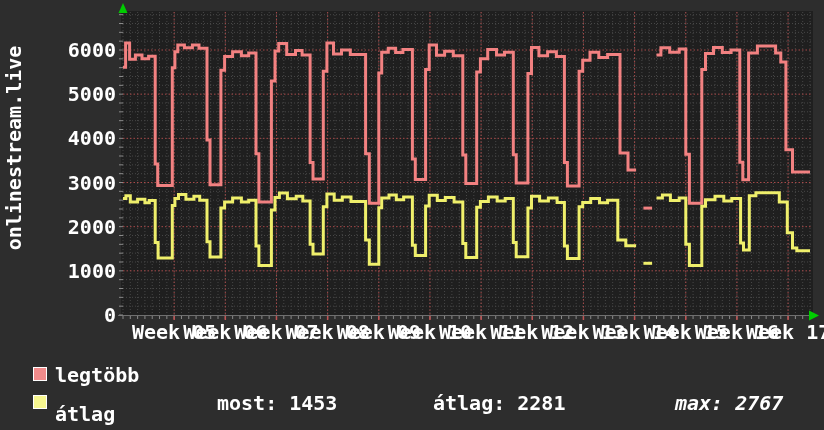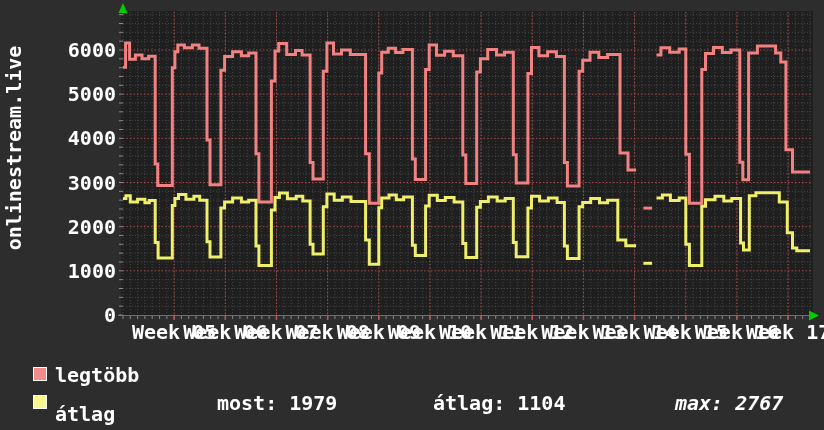--- a/index.html
+++ b/index.html
@@ -362,16 +362,16 @@
         <text x="736.9148936170213" y="339" text-anchor="middle" fill="#ffffff" font-family="&quot;DejaVu Sans Mono&quot;,&quot;Liberation Mono&quot;,monospace" font-size="20" font-weight="bold">Week 16</text>
         <text x="788.0744680851063" y="339" text-anchor="middle" fill="#ffffff" font-family="&quot;DejaVu Sans Mono&quot;,&quot;Liberation Mono&quot;,monospace" font-size="20" font-weight="bold">Week 17</text>
       </g>
     </svg>
 
   <div class="legend-swatch" style="left: 33px; top: 367px; background: rgb(242, 139, 139);"></div>
   <span class="legend-text" style="left:55px;top:363px;">legtöbb</span>
 
   <div class="legend-swatch" style="left: 33px; top: 395px; background: rgb(247, 247, 143);"></div>
   <span class="legend-text" style="left:55px;top:402px;">átlag</span>
-  <span class="legend-text" style="left:217px;top:391px;">most: 1979</span>
-  <span class="legend-text" style="left:433px;top:391px;">átlag: 1104</span>
+  <span class="legend-text" style="left:217px;top:391px;">most: 1453</span>
+  <span class="legend-text" style="left:433px;top:391px;">átlag: 2281</span>
   <span class="legend-text" style="left:675px;top:391px;font-style:italic;">max: 2767</span>
 </div>
 
 </body></html>

